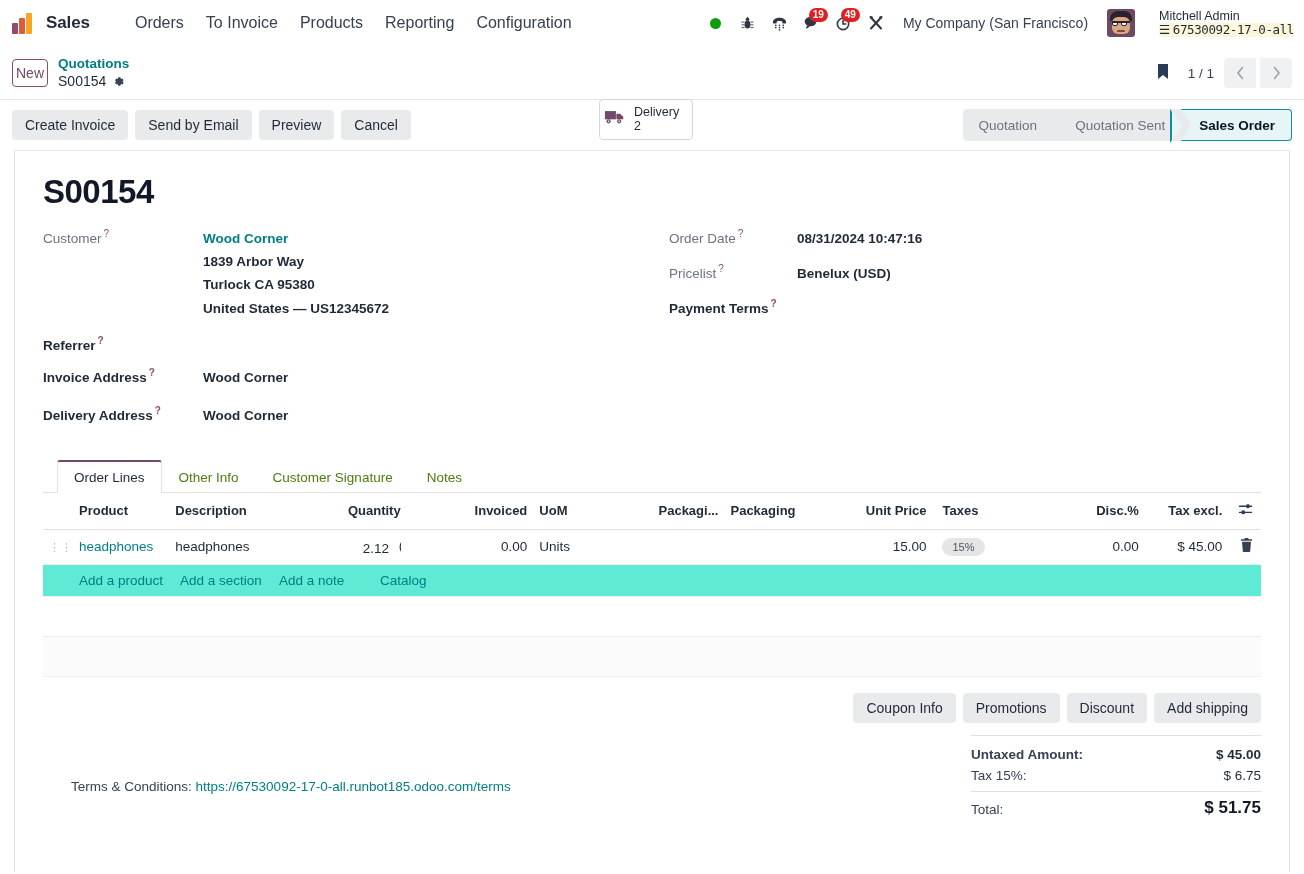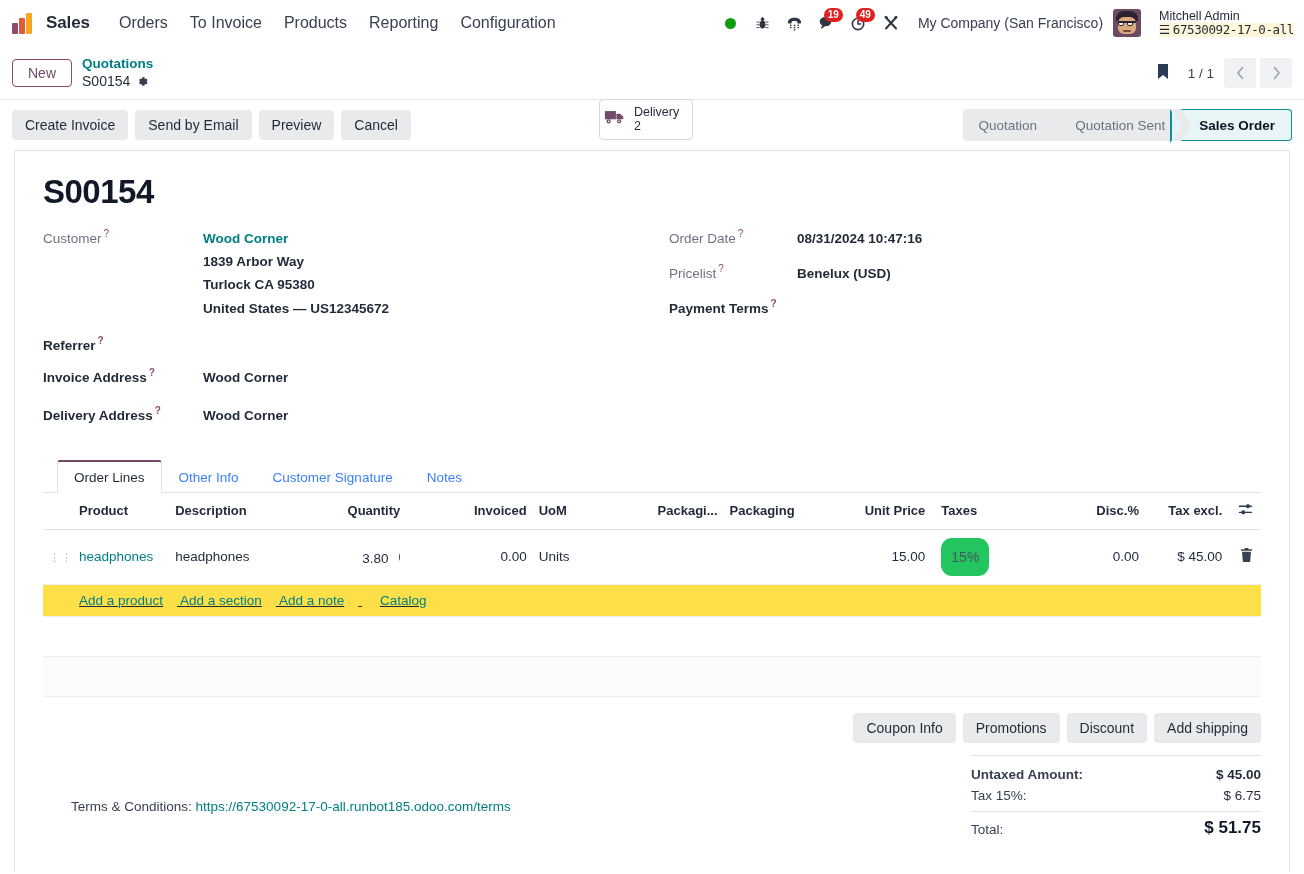--- a/index.html
+++ b/index.html
@@ -22,40 +22,40 @@
     padding: 0 10px 0 12px;
     position: relative;
   }
   .brand-logo { width: 26px; height: 22px; display: flex; align-items: flex-end; gap: 1px; margin-right: 8px; }
   .brand-logo i { display:block; width: 6px; border-radius: 1px; }
   .bar-a { height: 11px; background: #8f4b6e; }
   .bar-b { height: 16px; background: #e05b3a; }
   .bar-c { height: 21px; background: #f5a623; }
   .app-name {
     font-size: 17px; font-weight: 700; color: #1f2937;
-    margin-right: 18px; letter-spacing: -0.1px;
+    margin-right: 34px; letter-spacing: -0.1px;
   }
   .nav-item {
     font-size: 16px; color: #374151; padding: 4px 11px;
     cursor: pointer; white-space: nowrap;
   }
   .nav-right { margin-left: auto; display: flex; align-items: center; gap: 2px; }
   .sys-icon {
     width: 30px; height: 30px; display: flex; align-items: center; justify-content: center;
     position: relative; cursor: pointer; color: #2f3640;
   }
   .dot-green { width: 11px; height: 11px; border-radius: 50%; background: #0f9d0f; }
   .badge {
     position: absolute; top: 0px; right: -1px;
     background: #e02020; color: #fff; border-radius: 9px;
     font-size: 10px; font-weight: 700; line-height: 1;
     padding: 2px 4px; min-width: 16px; text-align: center;
   }
   .company-name { font-size: 14px; color: #374151; margin: 0 8px 0 10px; white-space: nowrap; cursor: pointer; }
-  .user-block { display: flex; align-items: center; gap: 18px; cursor: pointer; }
+  .user-block { display: flex; align-items: center; gap: 24px; cursor: pointer; margin-left: 9px; }
   .avatar {
     width: 28px; height: 28px; border-radius: 3px; overflow: hidden;
     background: #6b4a62; position: relative; flex: none;
   }
   .avatar .hair { position:absolute; left:3px; top:2px; width:22px; height:10px; background:#2b2231; border-radius:8px 8px 0 0;}
   .avatar .face { position:absolute; left:5px; top:8px; width:18px; height:17px; background:#d9a87e; border-radius:6px;}
   .avatar .glasses { position:absolute; left:5px; top:12px; width:18px; height:5px; border-top:2px solid #2b2231; }
   .avatar .eye { position:absolute; top:12px; width:6px; height:5px; border:1.5px solid #2b2231; border-radius:2px; background:#fff;}
   .avatar .eye.l { left:5px; } .avatar .eye.r { left:14px; }
   .avatar .mouth { position:absolute; left:10px; top:21px; width:8px; height:2px; background:#7a4a38; border-radius:2px;}
@@ -71,21 +71,21 @@
   .control-panel {
     background: #ffffff;
     border-bottom: 1px solid #e5e7eb;
     padding: 8px 12px 7px 12px;
     display: flex; align-items: center;
     min-height: 54px;
     position: relative;
   }
   .btn-new {
     border: 1px solid #8f4b6e; color: #714b67; background: #fff;
-    border-radius: 4px; font-size: 14px; padding: 5px 15px;
+    border-radius: 4px; font-size: 14px; padding: 5px 3px;
     cursor: pointer; margin-right: 10px; white-space: nowrap;
   }
   .breadcrumb { line-height: 1.25; }
   .bc-parent { color: #017e84; font-size: 13.5px; font-weight: 700; cursor: pointer; display:block;}
   .bc-current { font-size: 14px; color: #1f2937; display: flex; align-items: center; gap: 6px; }
   .gear-ic { color: #374151; cursor: pointer; display:inline-flex; }
 
   .smart-buttons { position: absolute; left: 599px; top: 53px; }
   .smart-btn {
     border: 1px solid #d5d8dc; border-radius: 4px; background: #fff;
@@ -173,21 +173,21 @@
   .f-label.opt { color: #6b7280; font-weight: 400; }
   .f-label .qm { color: #8f4b6e; font-size: 10px; vertical-align: super; margin-left: 2px; cursor: help; }
   .f-val { font-size: 13.5px; color: #1f2937; line-height: 1.72; font-weight: bold; }
   .f-val a { color: #017e84; text-decoration: none; cursor: pointer; }
   .f-label-r { width: 128px; }
 
   
   .notebook { margin-top: 18px; }
   .tabs { display: flex; border-bottom: 1px solid #dfe2e6; padding-left: 14px; }
   .tab {
-    font-size: 13.5px; color: #3b82f6; padding: 9px 16px 8px 16px;
+    font-size: 13.5px; color: #4d7c0f; padding: 9px 16px 8px 16px;
     border: 1px solid transparent; border-bottom: none;
     cursor: pointer; position: relative; top: 1px; background: transparent;
   }
   .tab.active {
     color: #1f2937; background: #fff;
     border-color: #dfe2e6; border-top: 2px solid #714b67;
     border-radius: 3px 3px 0 0; padding-top: 8px;
   }
 
   
@@ -199,26 +199,26 @@
   }
   table.lines th.num, table.lines td.num { text-align: right; }
   table.lines td {
     font-size: 13.5px; color: #1f2937; padding: 8px 6px;
     border-bottom: 1px solid #eceef0; white-space: nowrap;
   }
   .th-handle, .td-handle { width: 26px; padding-left: 6px !important; padding-right: 0 !important; }
   .drag-dots { color: #aab0b8; font-size: 11px; line-height: 1; letter-spacing: 1px; cursor: grab; }
   .prod-link { color: #017e84; text-decoration: none; cursor: pointer; }
   .tax-pill {
-    display: inline-block; background: #22c55e; color: #4b5563;
-    border-radius: 11px; font-size: 14px; padding: 11px 10px;
+    display: inline-block; background: #e5e5e5; color: #4b5563;
+    border-radius: 11px; font-size: 11px; padding: 3px 10px;
   }
   .trash-ic { color: #374151; cursor: pointer; }
   .col-opt-ic { color: #2b3a55; cursor: pointer; }
-  .addrow td { border-bottom: 1px solid #dfe2e6; padding: 9px 6px; background:#fde047;text-decoration:underline; }
+  .addrow td { border-bottom: 1px solid #dfe2e6; padding: 9px 6px; background:#5eead4; }
   .add-link { color: #017e84; text-decoration: none; font-size: 13.5px; cursor: pointer; margin-right: 14px; }
   .add-link.sp { margin-left: 18px; }
   .blank-row td { height: 40px; border-bottom: 1px solid #dfe2e6; }
   .blank-row.shade td { background: #fbfbfc; }
 
   
   .sheet-footer { padding: 16px 28px 0 28px; }
   .coupon-row { display: flex; justify-content: flex-end; gap: 7px; }
   .totals-wrap { display: flex; justify-content: flex-end; margin-top: 12px; }
   .totals { width: 290px; border-top: 1px solid #dfe2e6; padding-top: 8px; }
@@ -484,21 +484,21 @@
               </span>
             </th>
           </tr>
         </thead>
         <tbody>
           <tr>
             <td class="td-handle"><span class="drag-dots">⋮⋮</span></td>
             <td><a class="prod-link">headphones</a></td>
             <td>headphones</td>
             <td class="num">
-              <span>3.80</span>
+              <span>2.12</span>
               <span style="color:#1f2937; padding-left:6px; overflow:hidden; display:inline-block; width:8px">(</span>
             </td>
             <td class="num">0.00</td>
             <td>Units</td>
             <td class="num"></td>
             <td></td>
             <td class="num">15.00</td>
             <td style="padding-left:10px">
               <span class="tax-pill">15%</span>
             </td>

